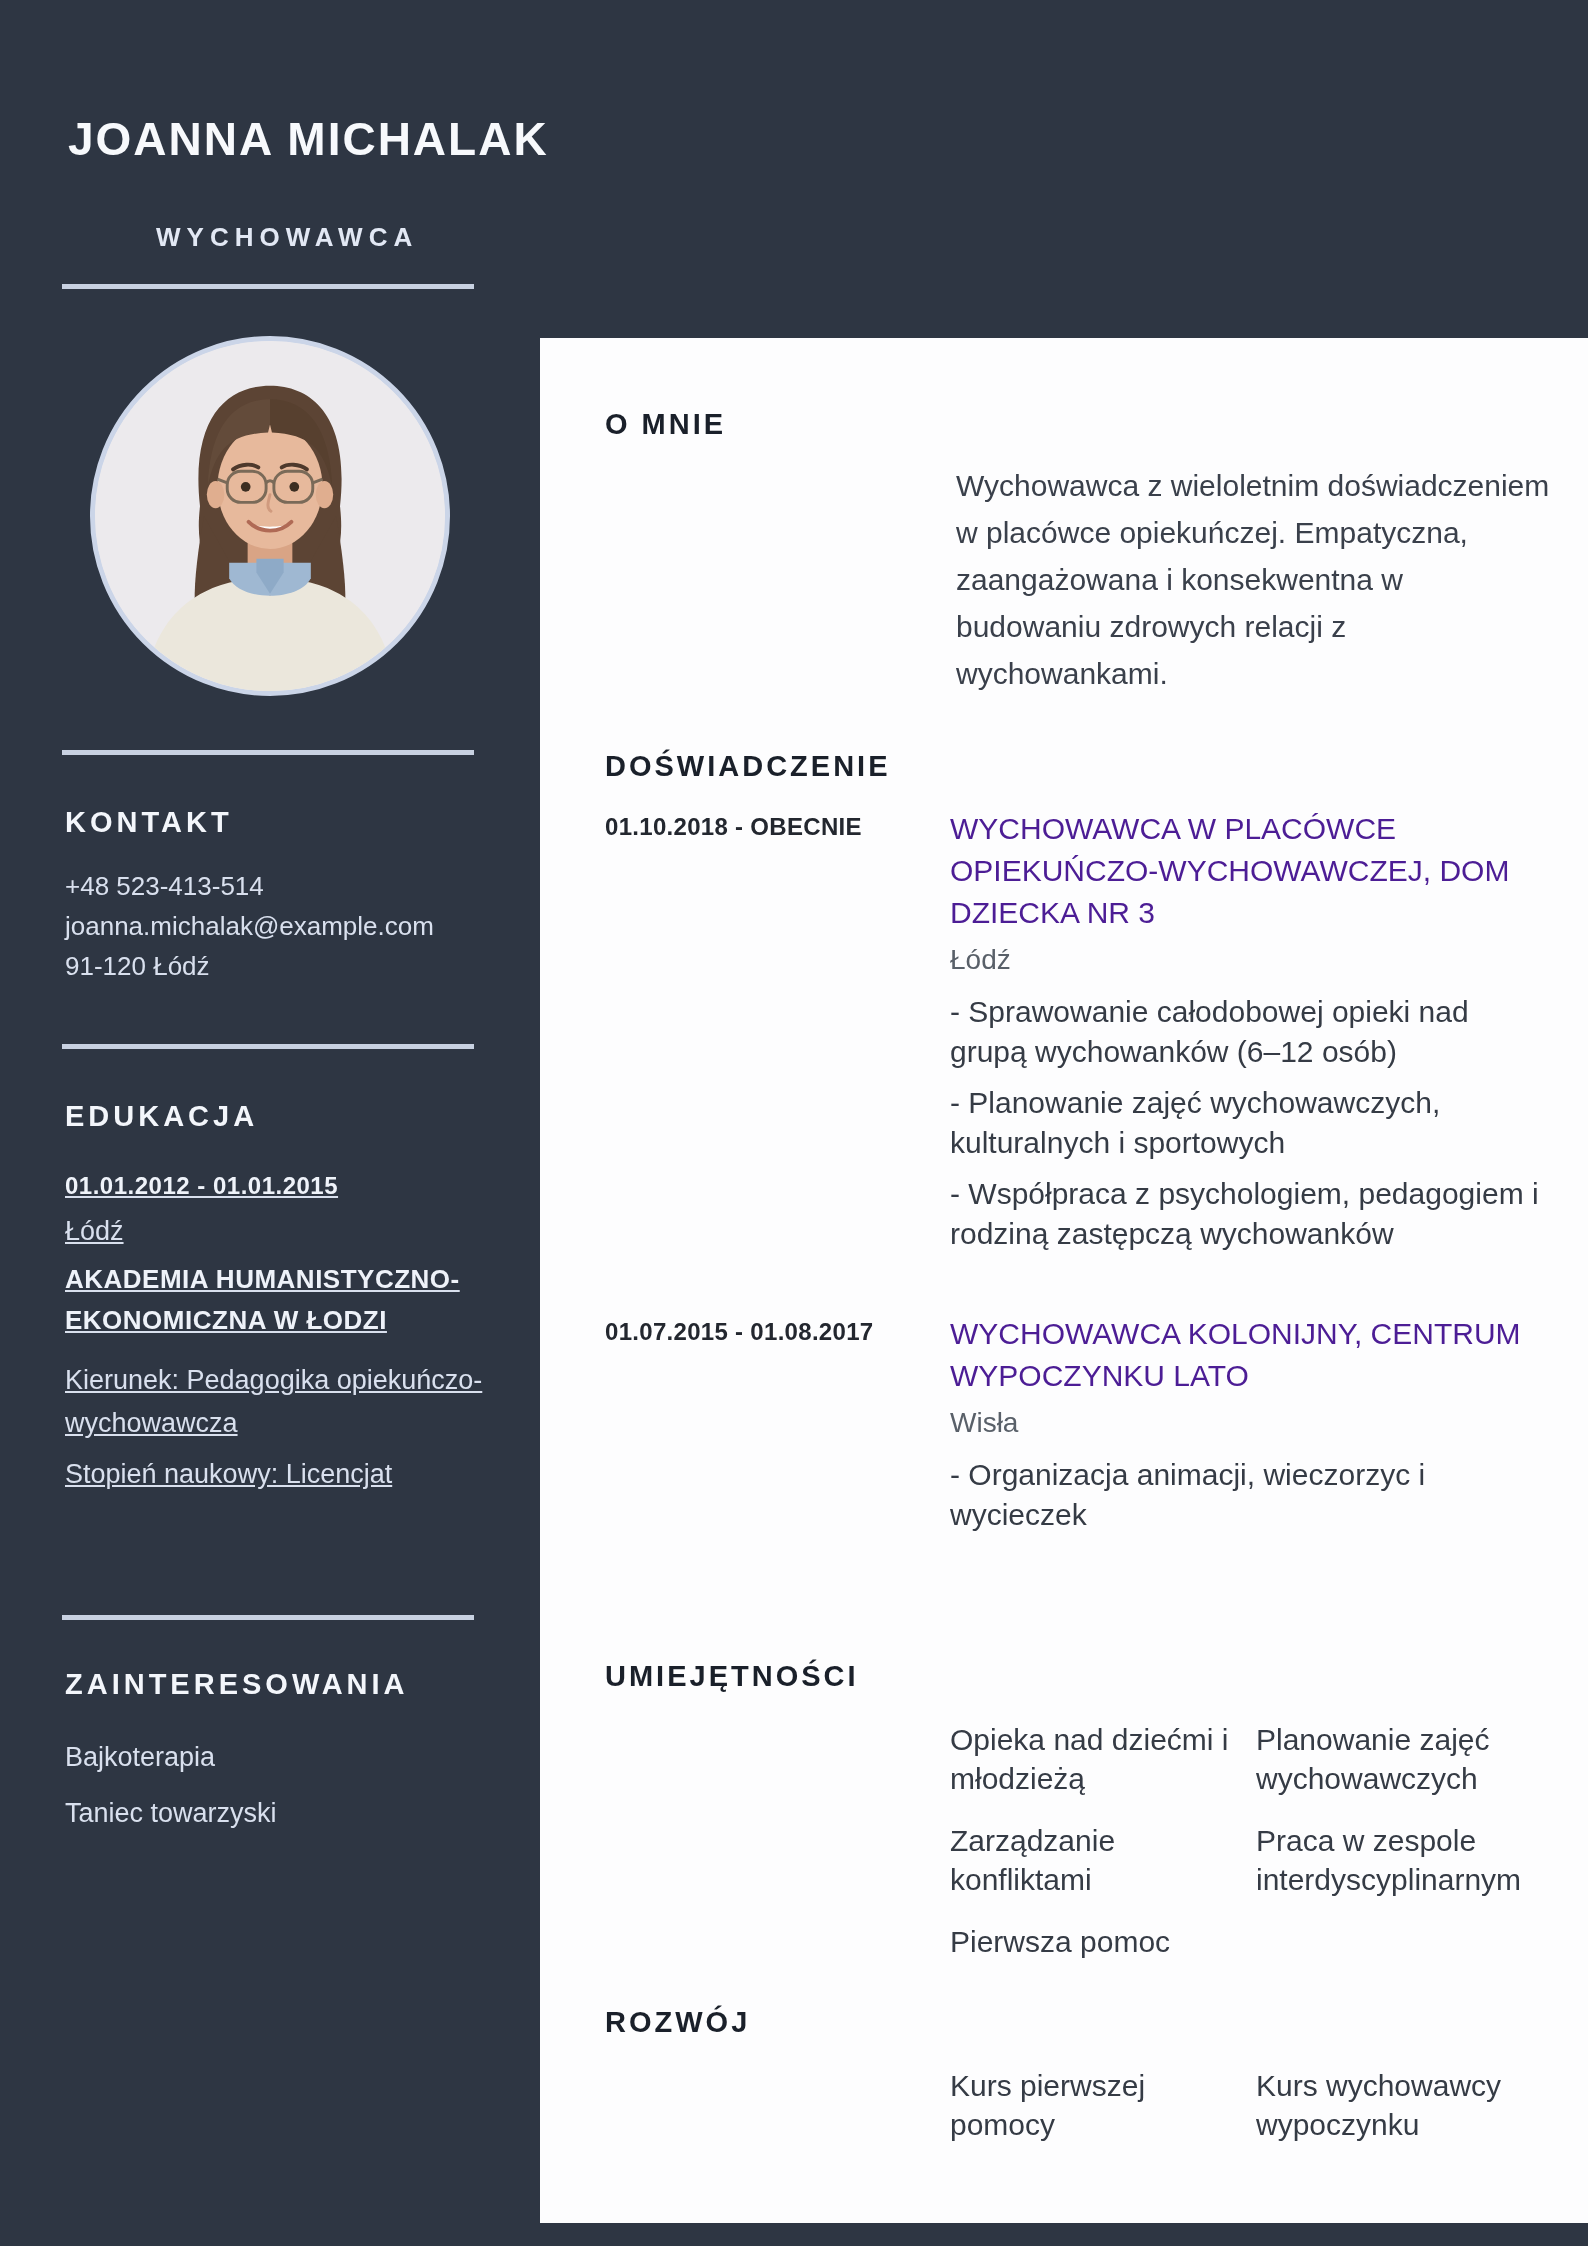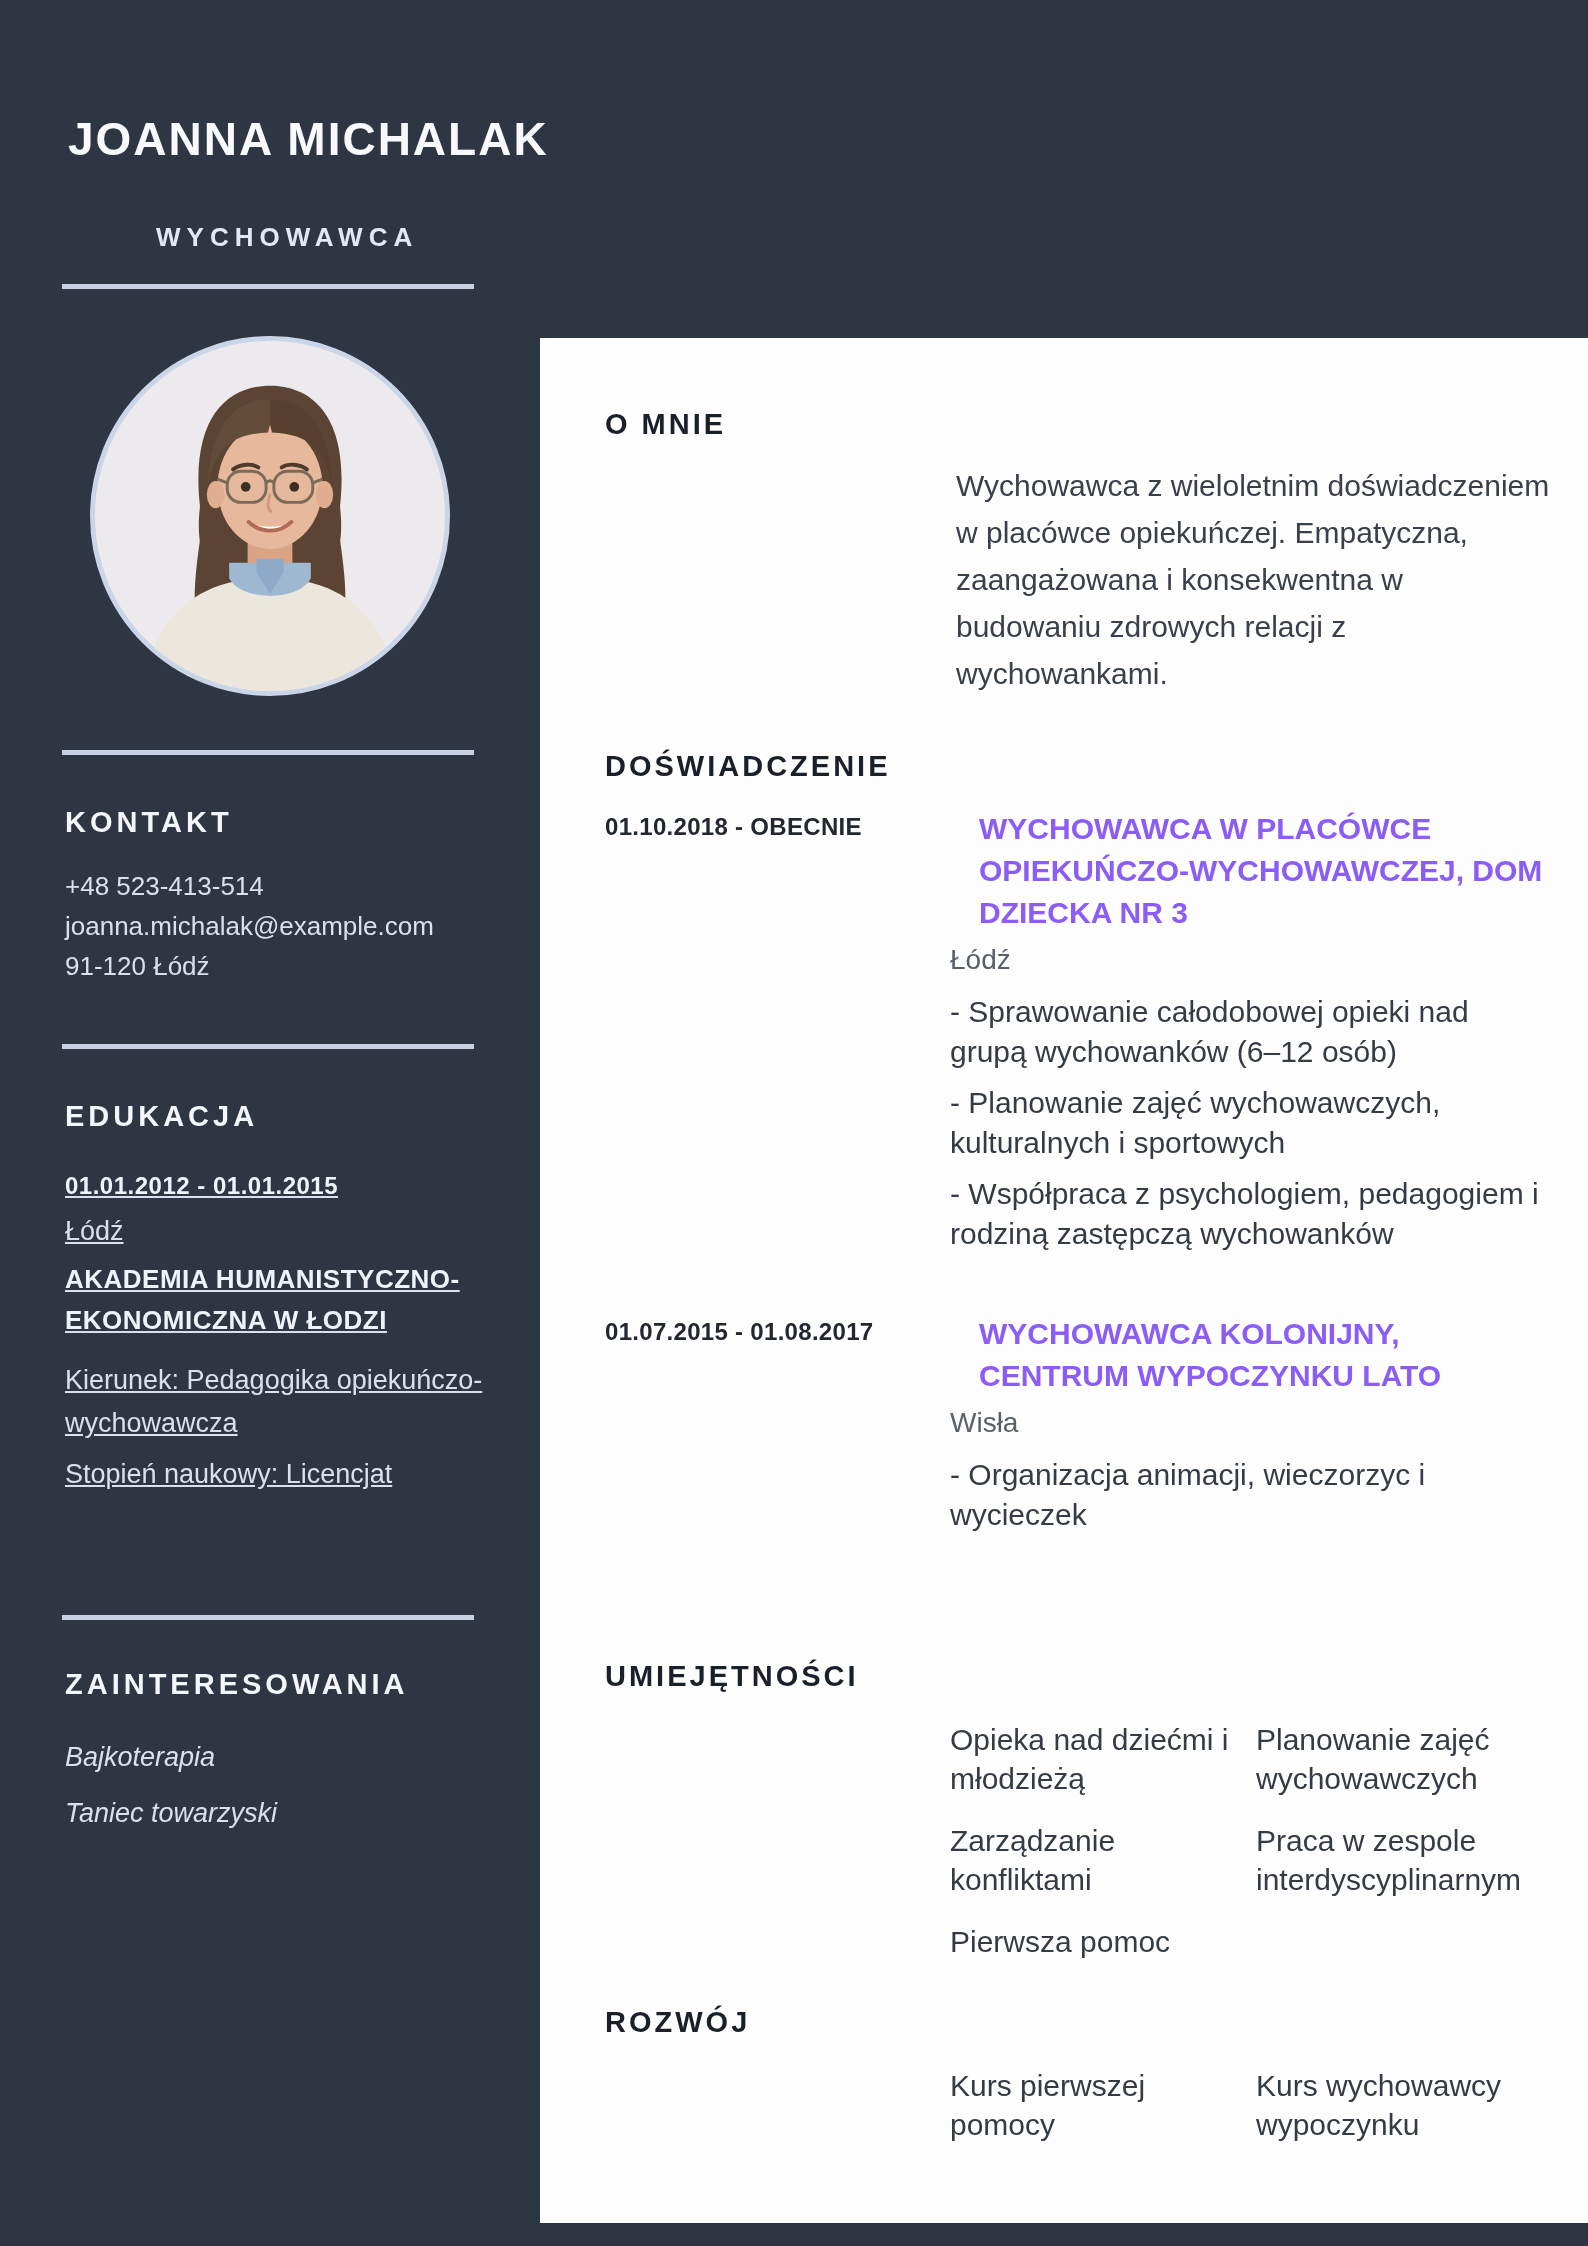--- a/index.html
+++ b/index.html
@@ -41,39 +41,39 @@
   .kontakt-h{top:806px}.edukacja-h{top:1100px}.zaint-h{top:1668px}
   .contact-list{position:absolute;left:65px;top:866px;width:440px;}
   .contact-list div{font-size:26px;color:#d9e0ee;line-height:40px;}
   .edu{position:absolute;left:65px;top:1172px;width:425px;color:#d9e0ee;text-decoration:underline;}
   .edu-dates{font-size:24px;font-weight:700;color:#eff3fa;letter-spacing:0.5px;}
   .edu-city{font-size:27px;margin-top:16px;}
   .edu-school{font-size:26px;font-weight:700;color:#eef2f9;line-height:41px;margin-top:12px;letter-spacing:0.5px;}
   .edu-field{font-size:27px;line-height:43px;margin-top:18px;}
   .edu-degree{font-size:27px;margin-top:14px;}
   .interests{position:absolute;left:65px;top:1742px;width:420px;}
-  .interests div{font-size:27px;color:#d9e0ee;margin-bottom:25px;font-style:italic;}
+  .interests div{font-size:27px;color:#d9e0ee;margin-bottom:25px;}
   
   .main-h{
     position:absolute;left:65px;
     font-size:29px;font-weight:800;letter-spacing:3px;color:#1a202a;white-space:nowrap;
   }
   .omnie-h{top:70px}.dosw-h{top:412px}.umiej-h{top:1322px}.rozw-h{top:1668px}
   .about-text{
     position:absolute;left:416px;top:124px;width:595px;
     font-size:30px;line-height:47px;color:#3a404b;
   }
   .job{position:absolute;left:65px;display:flex;width:1000px;}
   .job1{top:470px}.job2{top:975px}
   .job-date{
     width:345px;flex:0 0 345px;padding-top:5px;
     font-size:24px;font-weight:700;color:#23272f;letter-spacing:0.3px;white-space:nowrap;
   }
   .job-body{width:595px;flex:0 0 595px;}
-  .job-title{font-size:30px;font-weight:700;color:#8b5cf6;line-height:42px;margin-left:29px;}
+  .job-title{font-size:30px;font-weight:400;color:#4c1d95;line-height:42px;}
   .job-loc{font-size:28px;color:#596069;margin-top:10px;}
   .job-bullets{margin-top:16px;}
   .job-bullets div{font-size:30px;line-height:40px;color:#353b45;margin-bottom:11px;}
   .two-col{position:absolute;left:410px;display:flex;}
   .skills-grid{top:1382px}.courses-grid{top:1728px}
   .col{width:297px;flex:0 0 297px;}
   .col + .col{margin-left:9px;}
   .col div{font-size:30px;line-height:39px;color:#353b45;margin-bottom:23px;}
 </style>
 </head>

